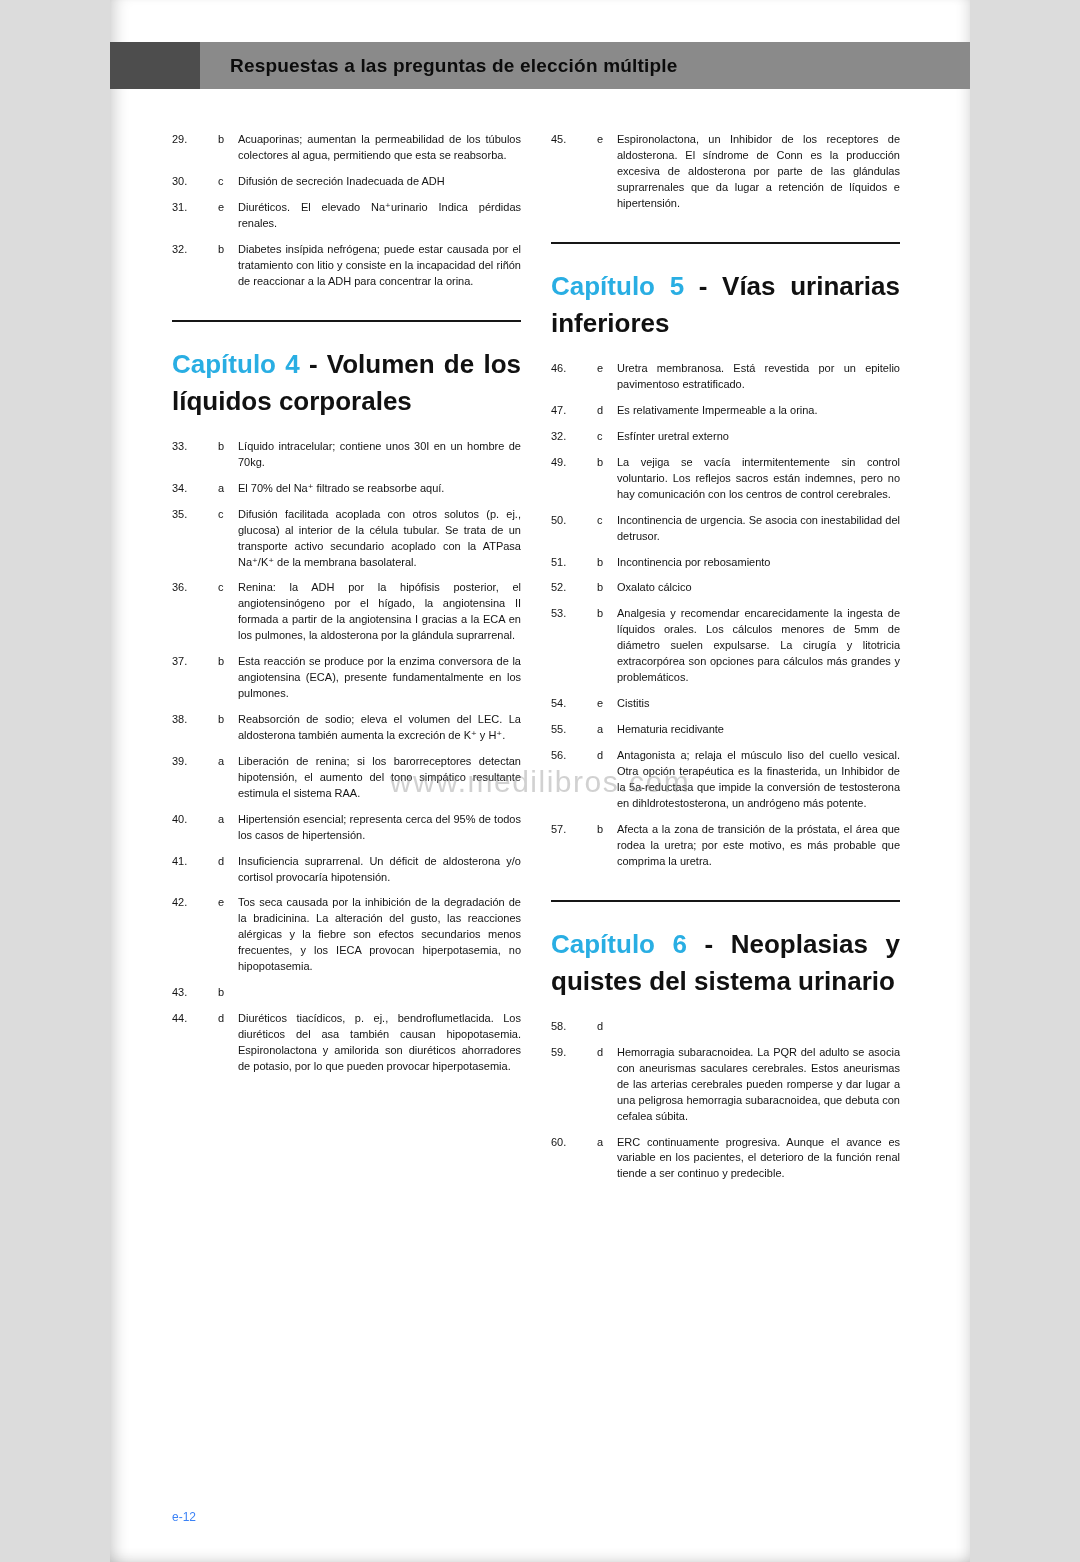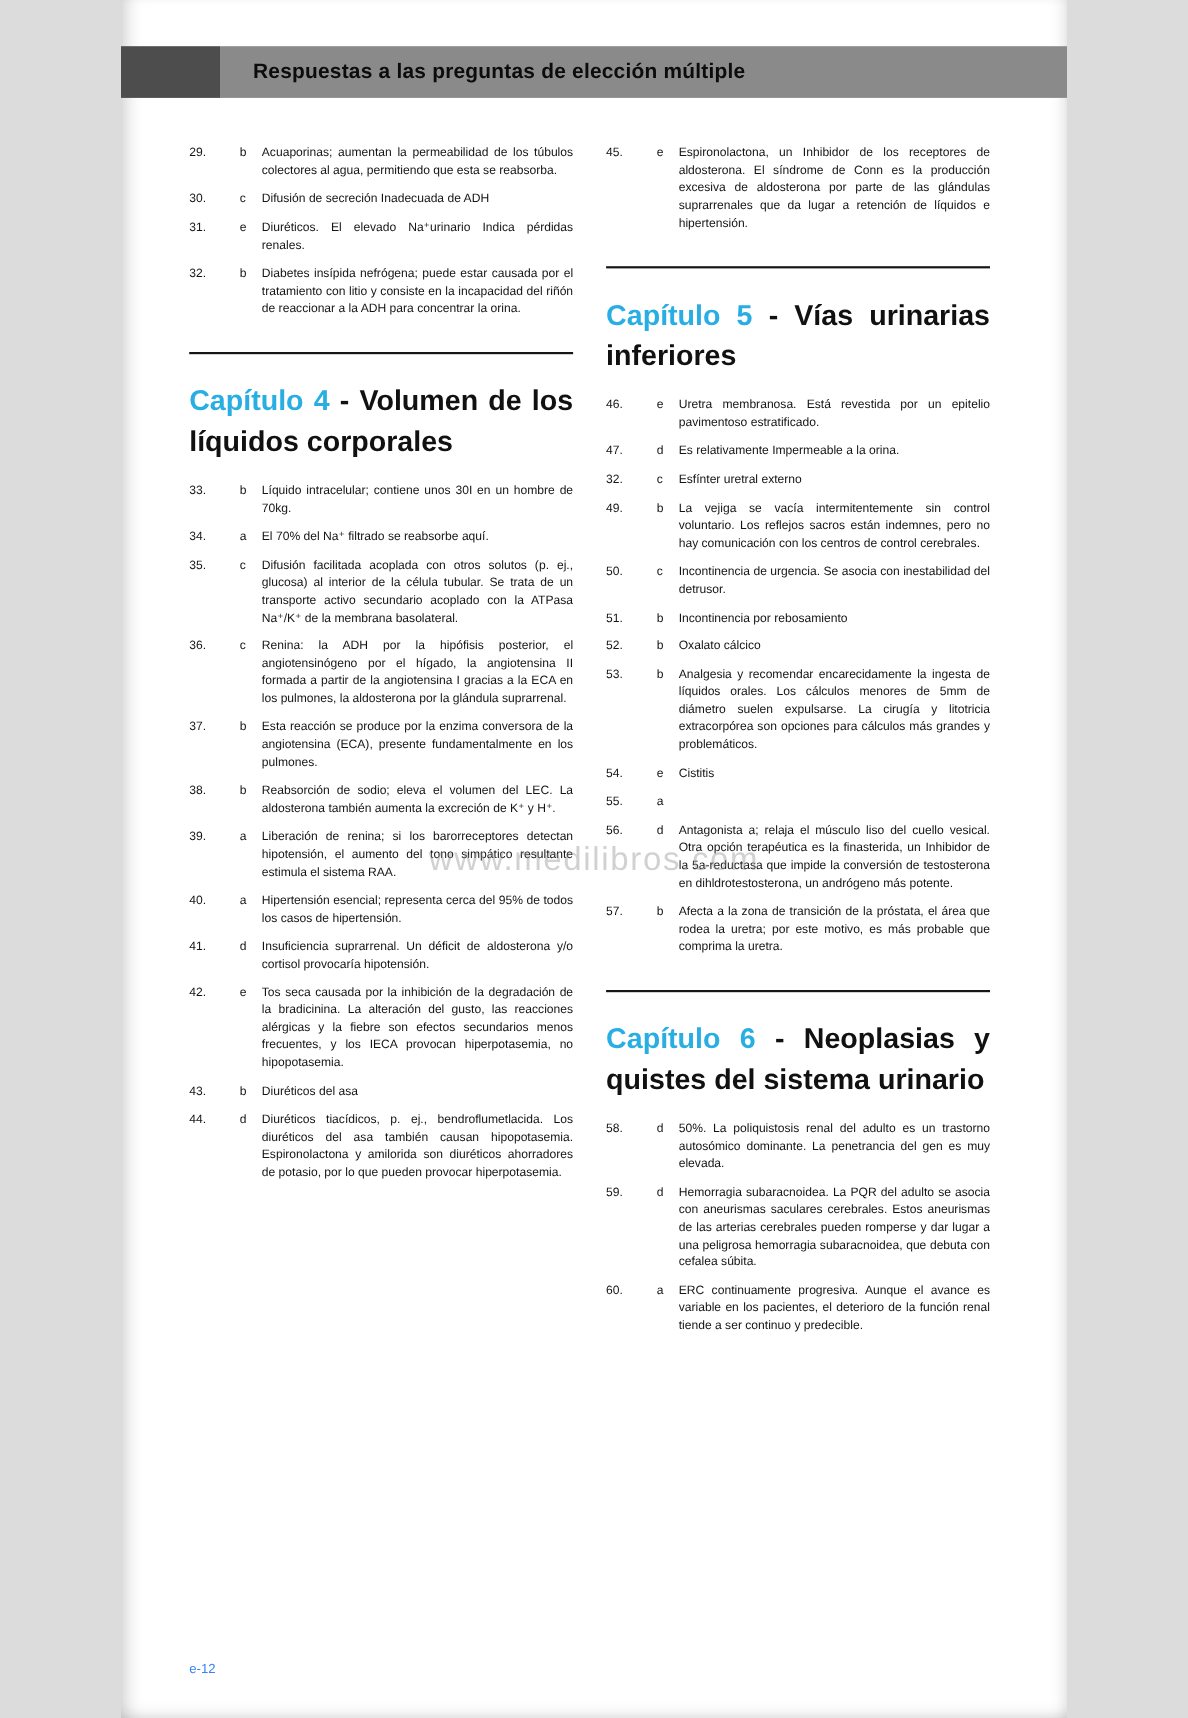--- a/index.html
+++ b/index.html
@@ -157,21 +157,20 @@
           <span class="answer-text">Insuficiencia suprarrenal. Un déficit de aldosterona y/o cortisol provocaría hipotensión.</span>
         </div>
         <div class="answer">
           <span class="answer-number">42.</span>
           <span class="answer-letter">e</span>
           <span class="answer-text">Tos seca causada por la inhibición de la degradación de la bradicinina. La alteración del gusto, las reacciones alérgicas y la fiebre son efectos secundarios menos frecuentes, y los IECA provocan hiperpotasemia, no hipopotasemia.</span>
         </div>
         <div class="answer">
           <span class="answer-number">43.</span>
           <span class="answer-letter">b</span>
-          <span class="answer-text">Diuréticos del asa</span>
         </div>
         <div class="answer">
           <span class="answer-number">44.</span>
           <span class="answer-letter">d</span>
           <span class="answer-text">Diuréticos tiacídicos, p. ej., bendroflumetlacida. Los diuréticos del asa también causan hipopotasemia. Espironolactona y amilorida son diuréticos ahorradores de potasio, por lo que pueden provocar hiperpotasemia.</span>
         </div>
       </section>
     <section class="col">
         <div class="answer">
           <span class="answer-number">45.</span>
@@ -221,37 +220,37 @@
           <span class="answer-text">Analgesia y recomendar encarecidamente la ingesta de líquidos orales. Los cálculos menores de 5mm de diámetro suelen expulsarse. La cirugía y litotricia extracorpórea son opciones para cálculos más grandes y problemáticos.</span>
         </div>
         <div class="answer">
           <span class="answer-number">54.</span>
           <span class="answer-letter">e</span>
           <span class="answer-text">Cistitis</span>
         </div>
         <div class="answer">
           <span class="answer-number">55.</span>
           <span class="answer-letter">a</span>
+          <span class="answer-text">Hematuria recidivante</span>
         </div>
         <div class="answer">
           <span class="answer-number">56.</span>
           <span class="answer-letter">d</span>
           <span class="answer-text">Antagonista a; relaja el músculo liso del cuello vesical. Otra opción terapéutica es la finasterida, un Inhibidor de la 5a-reductasa que impide la conversión de testosterona en dihldrotestosterona, un andrógeno más potente.</span>
         </div>
         <div class="answer">
           <span class="answer-number">57.</span>
           <span class="answer-letter">b</span>
           <span class="answer-text">Afecta a la zona de transición de la próstata, el área que rodea la uretra; por este motivo, es más probable que comprima la uretra.</span>
         </div>
         <div class="rule"></div>
         <h2 class="chapter"><span class="chapter-label">Capítulo 6</span> <span class="chapter-title">- Neoplasias y quistes del sistema urinario</span></h2>
         <div class="answer">
           <span class="answer-number">58.</span>
           <span class="answer-letter">d</span>
-          <span class="answer-text">50%. La poliquistosis renal del adulto es un trastorno autosómico dominante. La penetrancia del gen es muy elevada.</span>
         </div>
         <div class="answer">
           <span class="answer-number">59.</span>
           <span class="answer-letter">d</span>
           <span class="answer-text">Hemorragia subaracnoidea. La PQR del adulto se asocia con aneurismas saculares cerebrales. Estos aneurismas de las arterias cerebrales pueden romperse y dar lugar a una peligrosa hemorragia subaracnoidea, que debuta con cefalea súbita.</span>
         </div>
         <div class="answer">
           <span class="answer-number">60.</span>
           <span class="answer-letter">a</span>
           <span class="answer-text">ERC continuamente progresiva. Aunque el avance es variable en los pacientes, el deterioro de la función renal tiende a ser continuo y predecible.</span>

